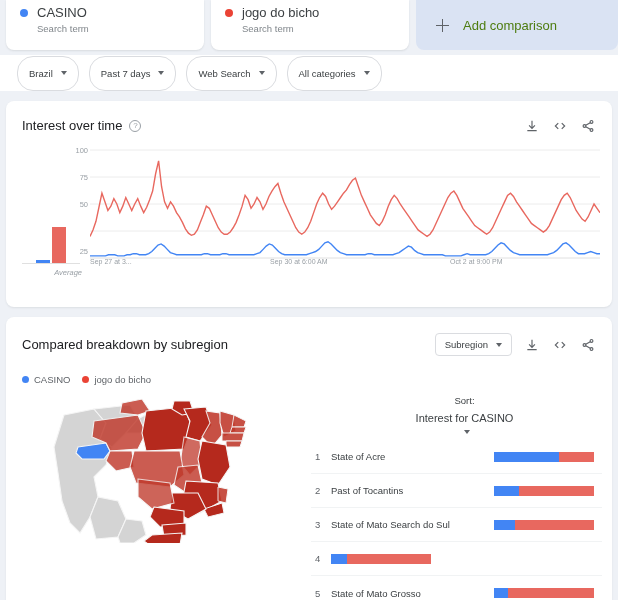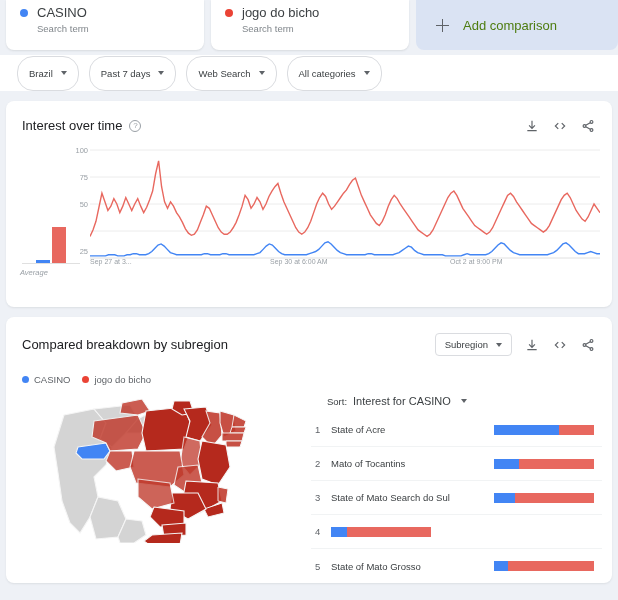--- a/index.html
+++ b/index.html
@@ -161,21 +161,21 @@
   .avg-bar.blue { background: #4285f4; }
   .avg-bar.red  { background: #e8685f; }
   .avg-axis {
     position: absolute;
     bottom: 13px; left: 2px; right: 2px;
     height: 1px; background: #e0e0e0;
   }
   .avg-label {
     position: absolute;
     bottom: 0; left: 0; right: 0;
-    text-align: left;
+    text-align: right;
     font-size: 7.5px;
     color: #9aa0a6;
     font-style: italic;
   }
   .plot-area {
     position: absolute;
     left: 84px; right: 12px; top: 4px;
     height: 130px;
   }
   .plot-svg { position: absolute; inset: 0; width: 100%; height: 100%; }
@@ -221,20 +221,21 @@
   .breakdown-body { display: flex; padding: 0 10px 0 10px; }
   .map-col { width: 295px; position: relative; height: 165px; }
   .map-col svg { position: absolute; left: 18px; top: 8px; }
   .list-col { flex: 1 1 auto; padding-top: 2px; }
 
   .sort-row {
     display: flex;
     align-items: center;
     gap: 6px;
     padding: 8px 0 6px 16px;
+    flex-direction: column;
   }
   .sort-label { font-size: 9.5px; color: #3c4043; }
   .sort-value { font-size: 11px; color: #3c4043; }
   .sort-caret { margin-left: 4px; }
 
   .region-row {
     display: flex;
     align-items: center;
     height: 34px;
     border-bottom: 1px solid #f1f3f4;
@@ -467,21 +468,21 @@
           <div class="region-row">
             <div class="region-rank">1</div>
             <div class="region-name">State of Acre</div>
             <div class="region-bar">
               <div class="seg-blue" style="width: 65%;"></div>
               <div class="seg-red" style="width: 35%;"></div>
             </div>
           </div>
           <div class="region-row">
             <div class="region-rank">2</div>
-            <div class="region-name">Mato of Tocantins</div>
+            <div class="region-name">Past of Tocantins</div>
             <div class="region-bar">
               <div class="seg-blue" style="width: 25%;"></div>
               <div class="seg-red" style="width: 75%;"></div>
             </div>
           </div>
           <div class="region-row">
             <div class="region-rank">3</div>
             <div class="region-name">State of Mato Search do Sul</div>
             <div class="region-bar">
               <div class="seg-blue" style="width: 21%;"></div>

